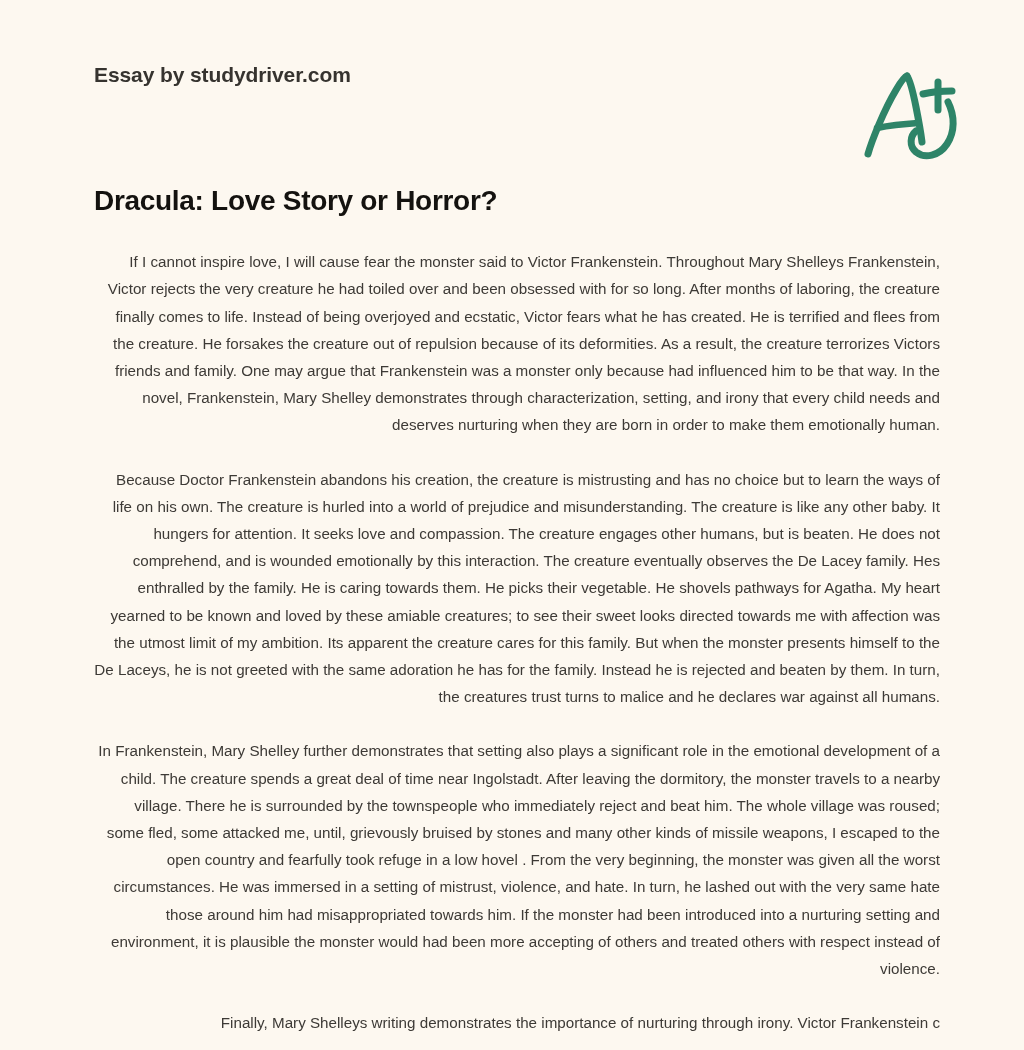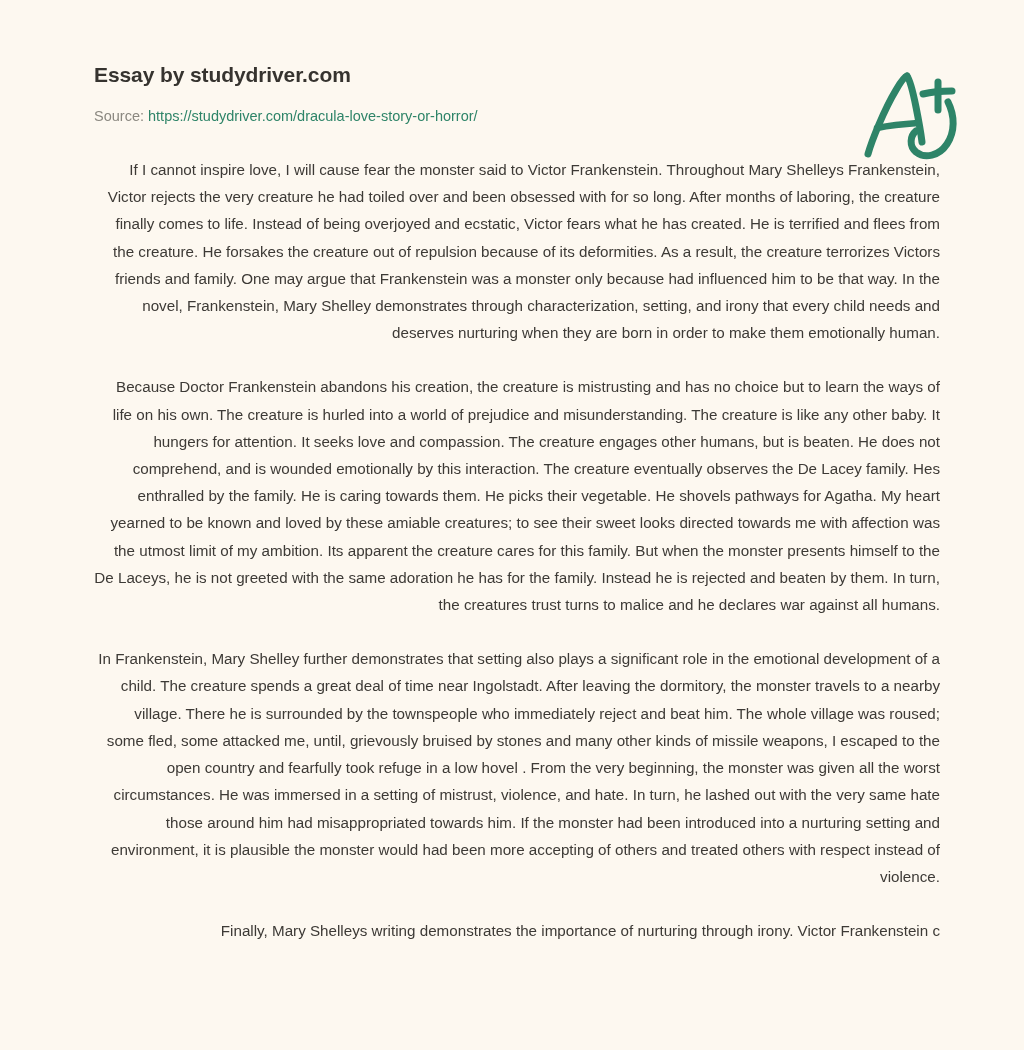--- a/index.html
+++ b/index.html
@@ -90,24 +90,20 @@
   }
 </style>
 </head>
 <body>
 
 <div class="page">
 
   <div class="header">
     <div class="essay-by">Essay by studydriver.com</div>
 
-    <div class="source-line">
-      <span class="source-label">Source:</span>
-      <span class="source-url">https://studydriver.com/dracula-love-story-or-horror/</span>
-    </div>
 
     <div class="logo">
       <svg viewBox="0 0 120 112" xmlns="http://www.w3.org/2000/svg">
         <g fill="none" stroke="#2e8468" stroke-linecap="round" stroke-linejoin="round">
 
           <path d="M14 96 C18 82 30 52 42 32 C46 25 50 19 53 18" stroke-width="7"></path>
 
           <path d="M53 18 C56 22 59 34 62 49 C65 64 67 76 68 84" stroke-width="7"></path>
 
           <path d="M23 70 C33 68 49 66 64 65" stroke-width="6.5"></path>
@@ -115,20 +111,21 @@
           <path d="M84 24 C84 33 84 43 84 52" stroke-width="7"></path>
 
           <path d="M69 36 C77 34 88 33 98 33" stroke-width="7"></path>
 
           <path d="M94 44 C101 58 101 74 93 86 C85 98 71 101 62 94 C55 88 56 78 62 73" stroke-width="7"></path>
         </g>
       </svg>
     </div>
   </div>
 
+  <h1 class="title">Dracula: Love Story or Horror?</h1>
 
   <div class="body-copy">
     <p class="para">If I cannot inspire love, I will cause fear the monster said to Victor Frankenstein. Throughout Mary Shelleys Frankenstein, Victor rejects the very creature he had toiled over and been obsessed with for so long. After months of laboring, the creature finally comes to life. Instead of being overjoyed and ecstatic, Victor fears what he has created. He is terrified and flees from the creature. He forsakes the creature out of repulsion because of its deformities. As a result, the creature terrorizes Victors friends and family. One may argue that Frankenstein was a monster only because had influenced him to be that way. In the novel, Frankenstein, Mary Shelley demonstrates through characterization, setting, and irony that every child needs and deserves nurturing when they are born in order to make them emotionally human.</p>
     <p class="para">Because Doctor Frankenstein abandons his creation, the creature is mistrusting and has no choice but to learn the ways of life on his own. The creature is hurled into a world of prejudice and misunderstanding. The creature is like any other baby. It hungers for attention. It seeks love and compassion. The creature engages other humans, but is beaten. He does not comprehend, and is wounded emotionally by this interaction. The creature eventually observes the De Lacey family. Hes enthralled by the family. He is caring towards them. He picks their vegetable. He shovels pathways for Agatha. My heart yearned to be known and loved by these amiable creatures; to see their sweet looks directed towards me with affection was the utmost limit of my ambition. Its apparent the creature cares for this family. But when the monster presents himself to the De Laceys, he is not greeted with the same adoration he has for the family. Instead he is rejected and beaten by them. In turn, the creatures trust turns to malice and he declares war against all humans.</p>
     <p class="para">In Frankenstein, Mary Shelley further demonstrates that setting also plays a significant role in the emotional development of a child. The creature spends a great deal of time near Ingolstadt. After leaving the dormitory, the monster travels to a nearby village. There he is surrounded by the townspeople who immediately reject and beat him. The whole village was roused; some fled, some attacked me, until, grievously bruised by stones and many other kinds of missile weapons, I escaped to the open country and fearfully took refuge in a low hovel . From the very beginning, the monster was given all the worst circumstances. He was immersed in a setting of mistrust, violence, and hate. In turn, he lashed out with the very same hate those around him had misappropriated towards him. If the monster had been introduced into a nurturing setting and environment, it is plausible the monster would had been more accepting of others and treated others with respect instead of violence.</p>
     <p class="para">Finally, Mary Shelleys writing demonstrates the importance of nurturing through irony. Victor Frankenstein c</p>
   </div>
 
 </div>
 

